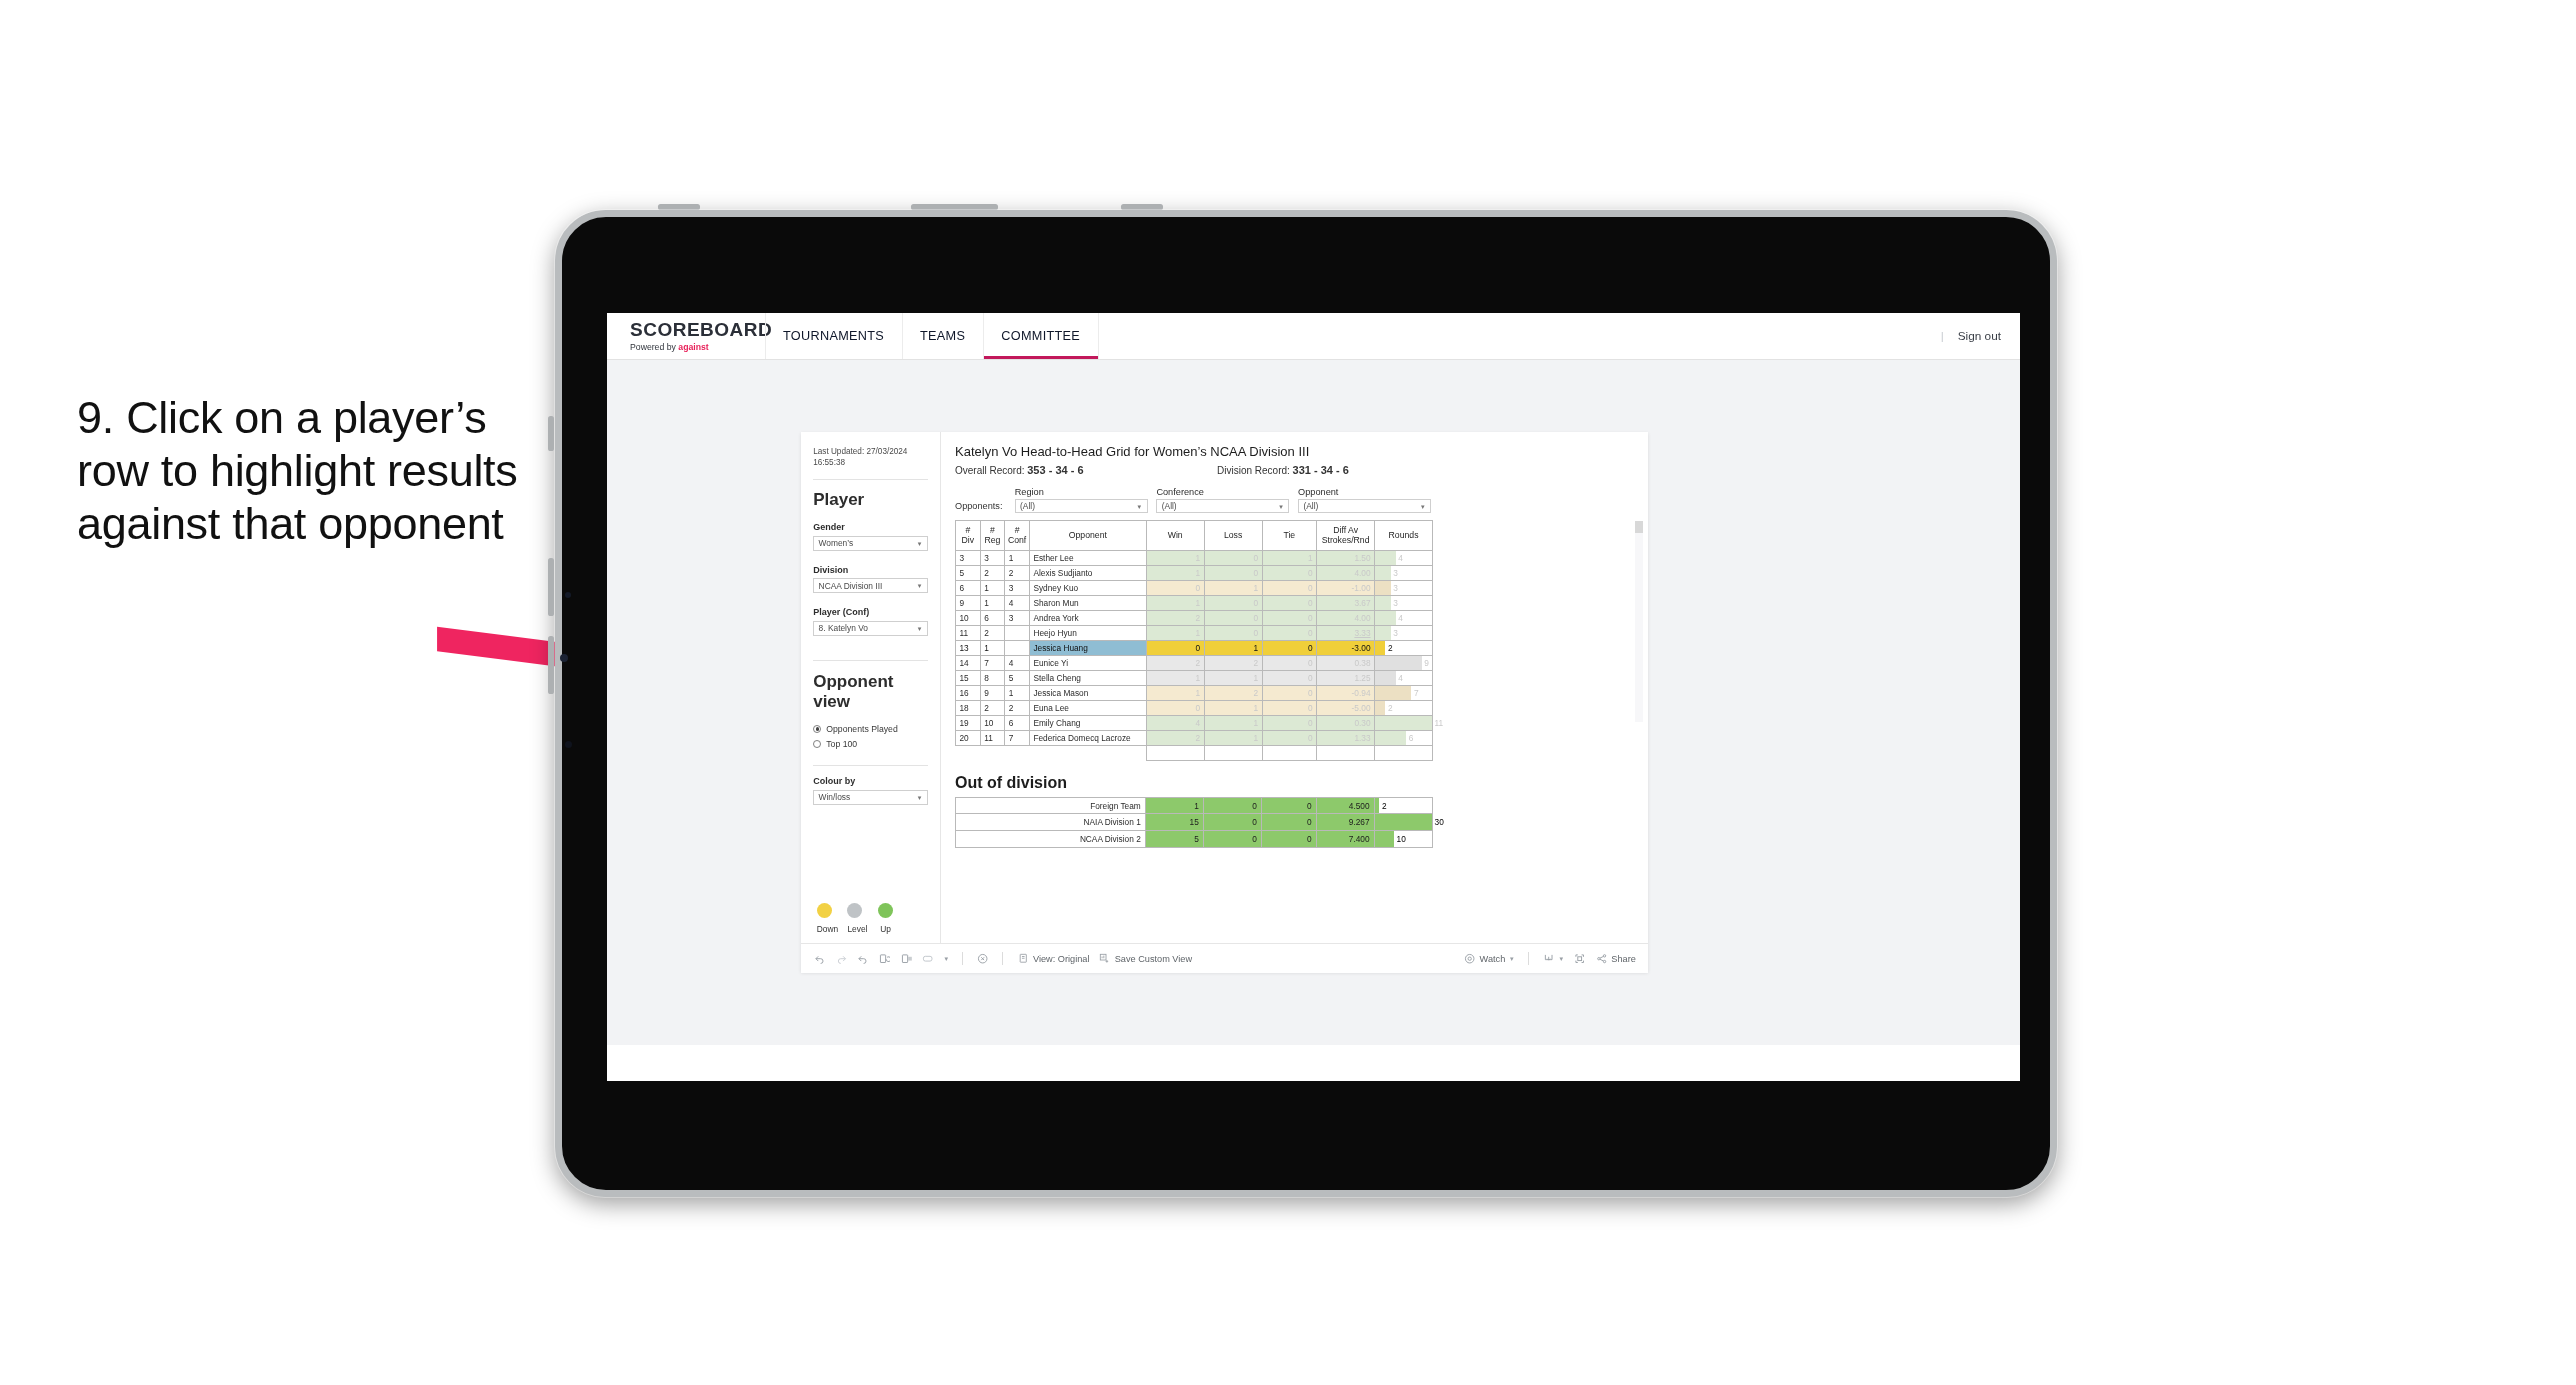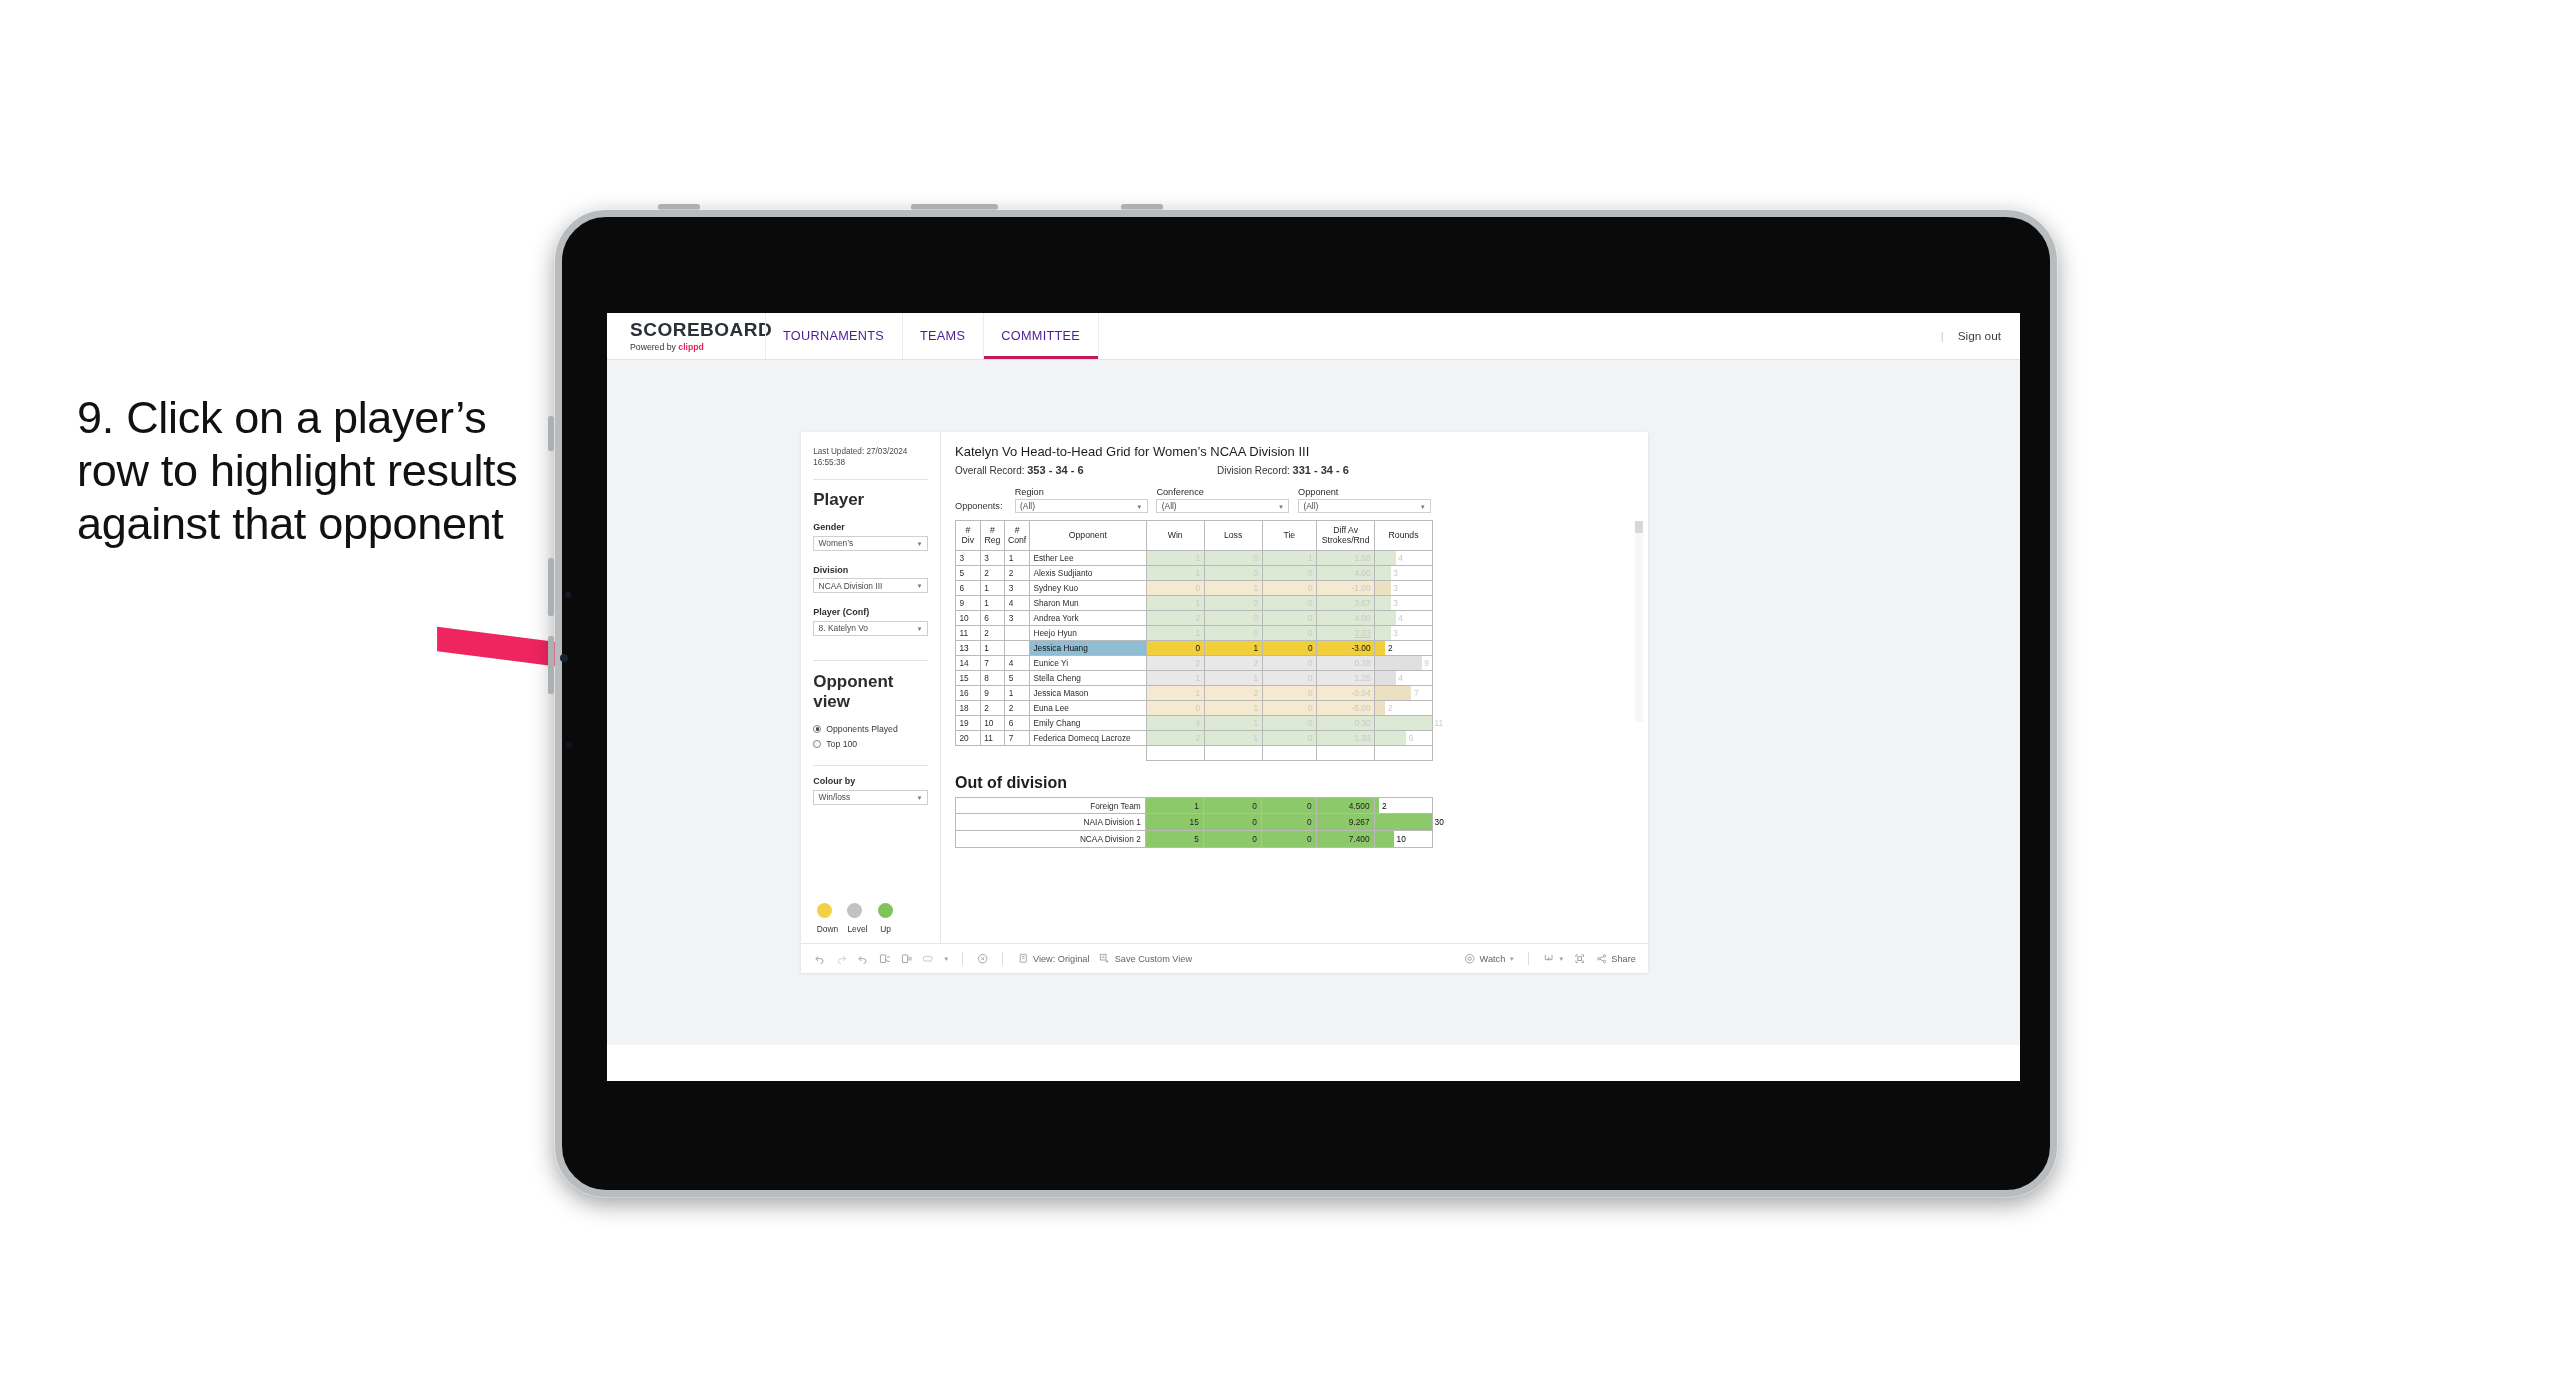--- a/index.html
+++ b/index.html
@@ -78,21 +78,21 @@
     font-size: 19px; font-weight: 700; letter-spacing: 0.5px;
     color:#2b2f38; font-family:"Liberation Sans", sans-serif;
     line-height:1;
   }
   .brand .pw { font-size:8.7px; color:#31353d; margin-top:2.6px; }
   .brand .pw b { color:#e8225a; font-weight:700; }
 
   .navtabs { display:flex; align-items:stretch; height:100%; margin-left:17.5px; }
   .navtab {
     display:flex; align-items:center; padding:0 17.5px;
-    font-size:12.7px; color:#4c1d95; letter-spacing:0.3px;
+    font-size:12.7px; color:#0f172a; letter-spacing:0.3px;
     border-right:0.9px solid #ececec; cursor:pointer;
     position:relative;
   }
   .navtab:first-child { border-left:0.9px solid #ececec; }
   .navtab.active::after{
     content:""; position:absolute; left:0; right:0; bottom:0; height:2.6px; background:#c2185b;
   }
   .signout {
     position:absolute; right:19px; top:50%; transform:translateY(-50%);
     display:flex; align-items:center; gap:14px;
@@ -250,21 +250,21 @@
     <div class="btn-edge edge-left3"></div>
     <div class="cam2"></div>
     <div class="cam"></div>
     <div class="cam3"></div>
 
     <div class="viewport">
 
       <div class="topnav">
         <div class="brand">
           <div class="sb">SCOREBOARD</div>
-          <div class="pw"><span>Powered by </span><b>clippd</b></div>
+          <div class="pw"><span>Powered by </span><b>against</b></div>
         </div>
         <div class="navtabs">
           <div class="navtab">TOURNAMENTS</div>
           <div class="navtab">TEAMS</div>
           <div class="navtab active">COMMITTEE</div>
         </div>
         <div class="signout">
           <span class="bar">|</span>
           <span class="so">Sign out</span>
         </div>

